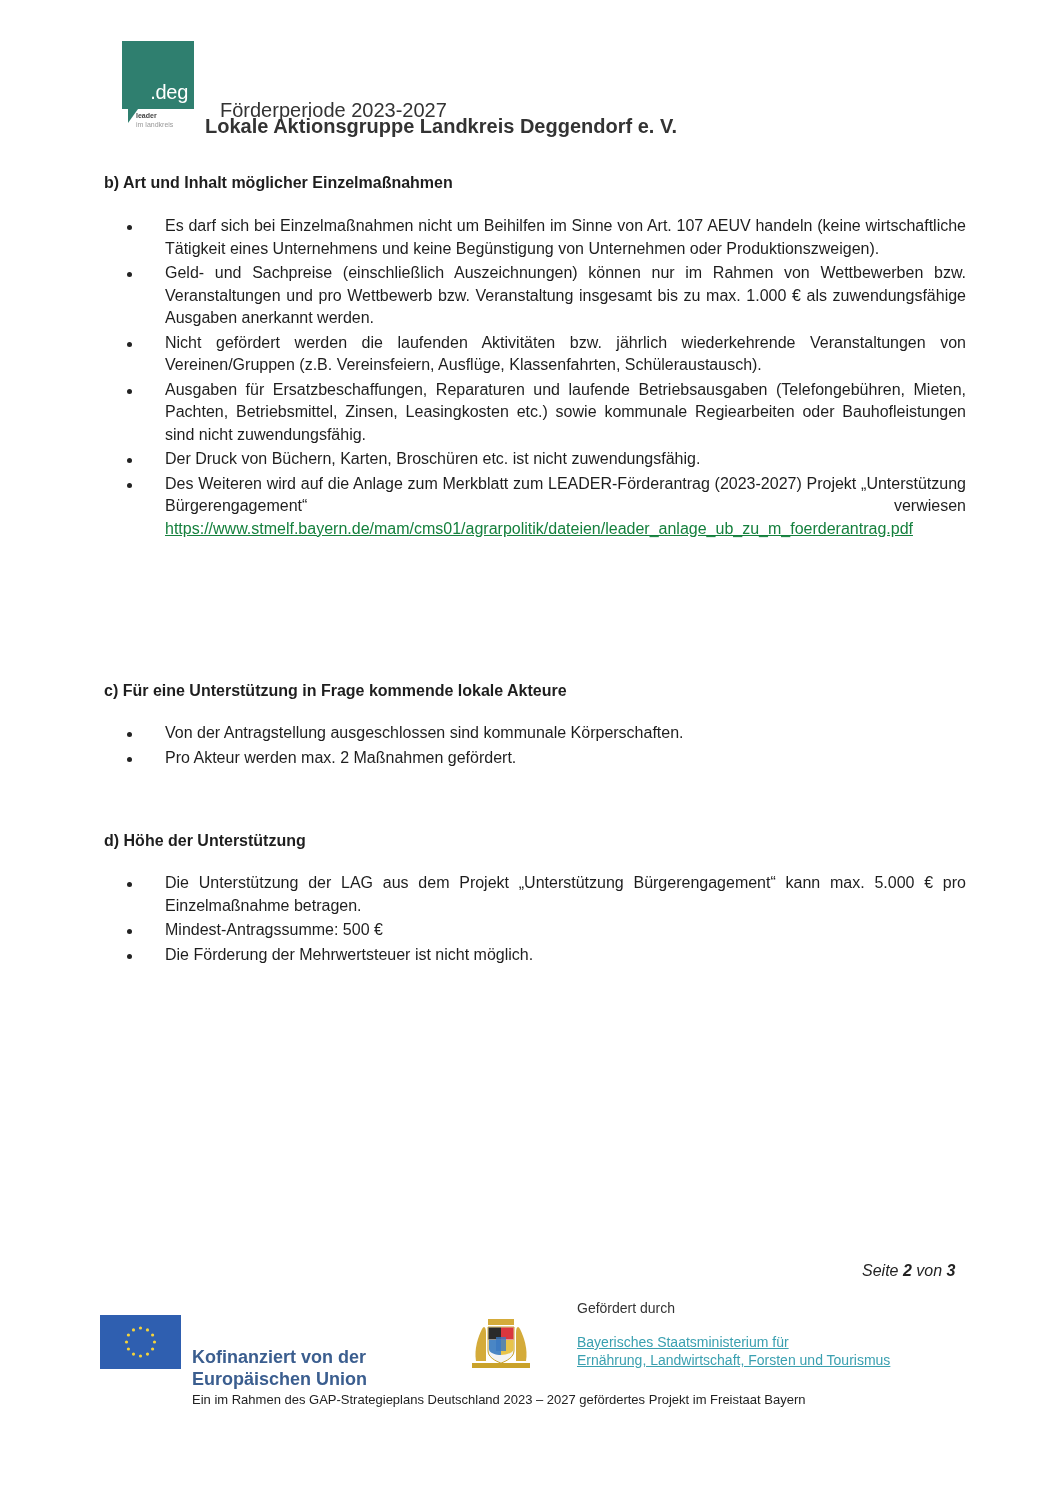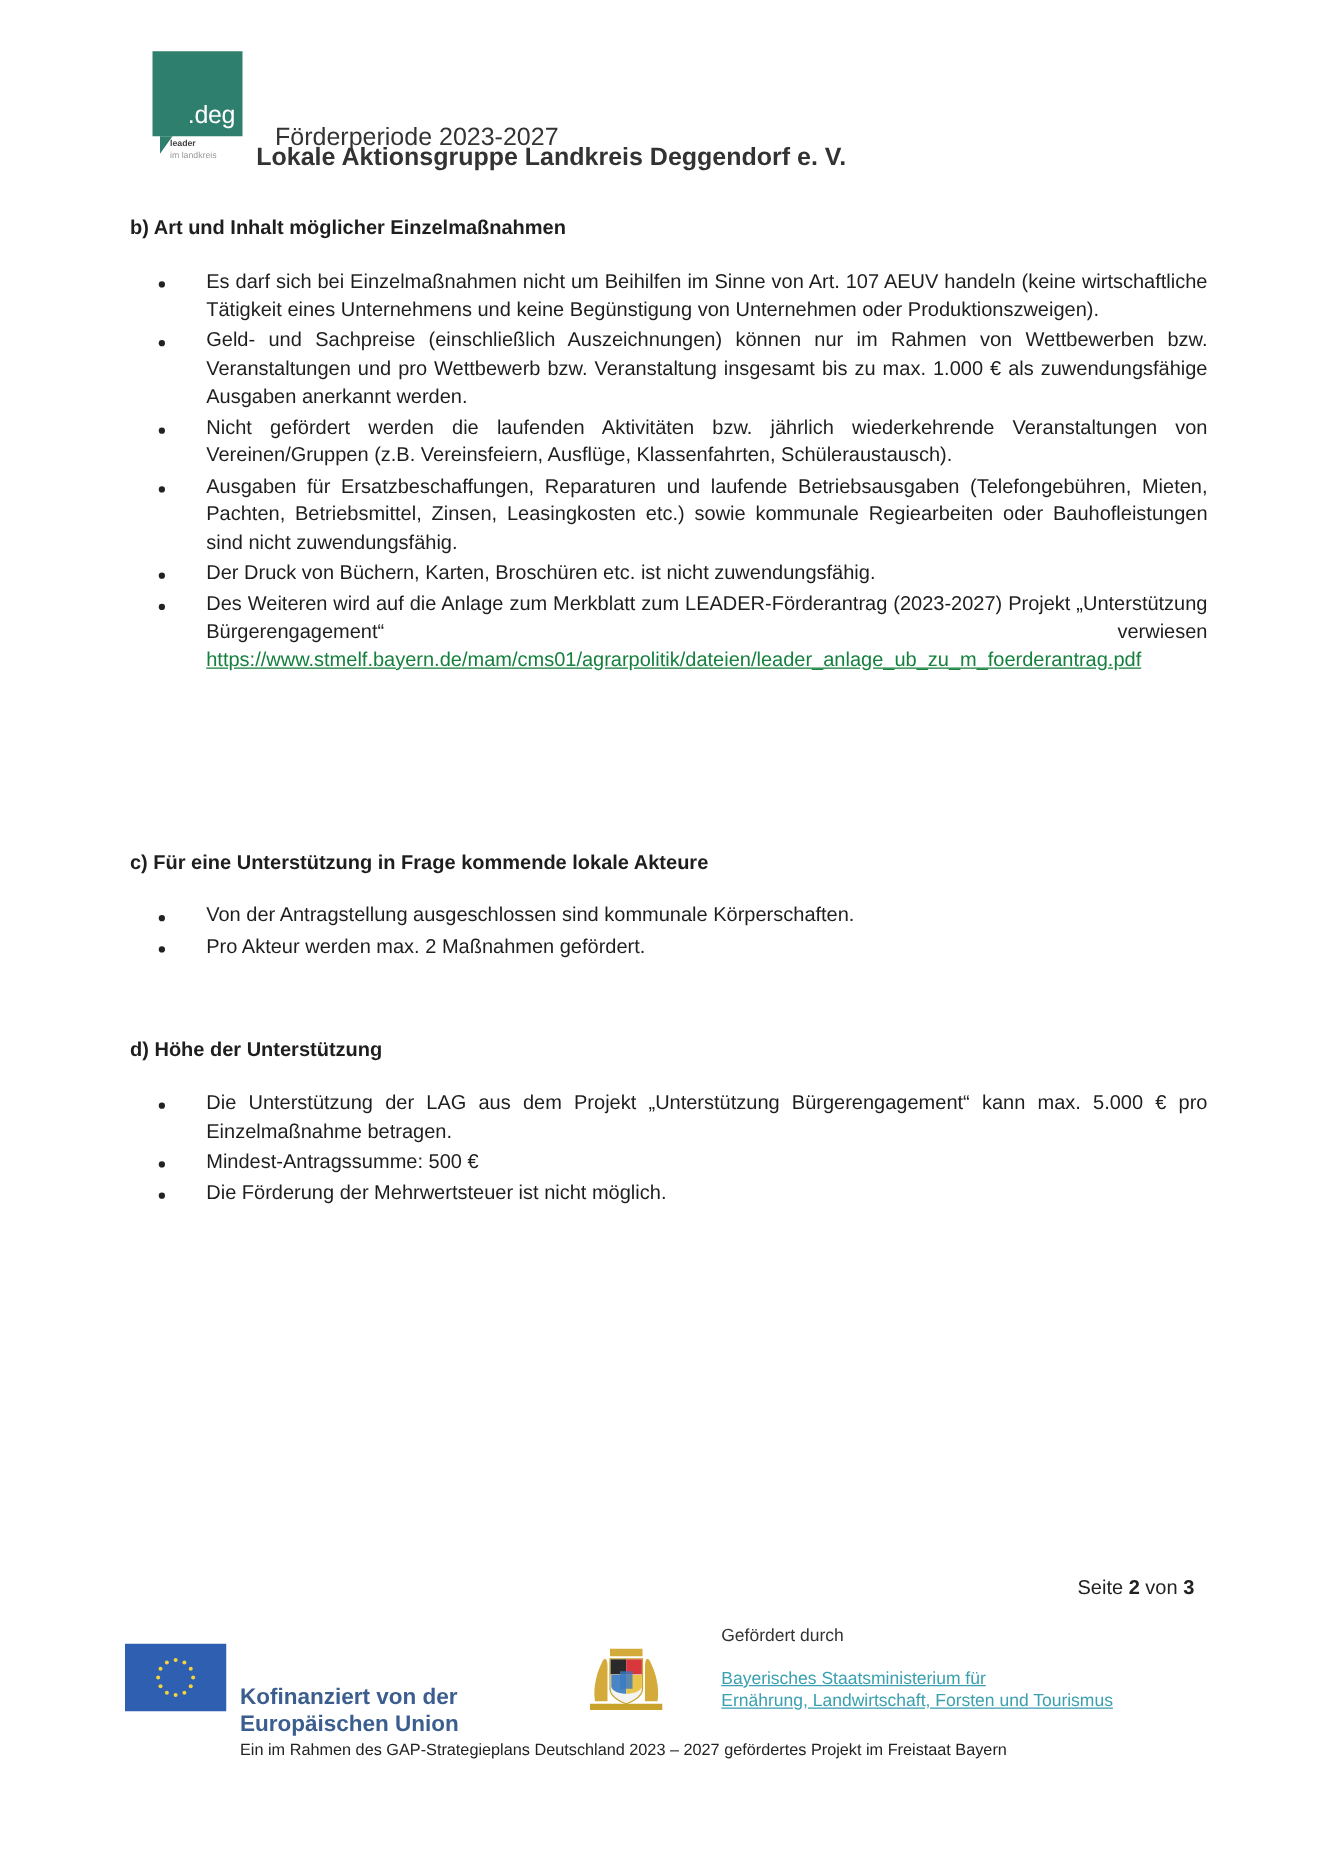--- a/index.html
+++ b/index.html
@@ -15,21 +15,21 @@
     .logo-sub2 { position: absolute; left: 14px; top: 80px; font-size: 7px; color: #999; }
     .header-title { position: absolute; left: 95px; top: 35px; font-size: 20px; font-weight: bold; color: #333; white-space: nowrap; margin-top: 39px; }
     .header-sub { position: absolute; left: 95px; top: 58px; font-size: 20px; color: #333; white-space: nowrap; margin-left: 15px; }
 
     .section-heading { position: absolute; left: 104px; font-size: 16px; font-weight: bold; color: #1e1e1e; white-space: nowrap; }
     ul.bullets { position: absolute; left: 104px; width: 862px; list-style: none; }
     ul.bullets li { position: relative; padding-left: 61px; font-size: 16px; line-height: 22.5px; text-align: justify; margin-bottom: 2px; }
     ul.bullets li::before { content: ""; position: absolute; left: 23px; top: 10px; width: 5px; height: 5px; border-radius: 50%; background: #222; }
     .link { color: #15803d; text-decoration: underline; margin-top: 35px; }
 
-    .page-num { position: absolute; left: 862px; top: 1262px; font-size: 16px; color: #222; white-space: nowrap; }
+    .page-num { position: absolute; left: 862px; top: 1262px; font-size: 16px; color: #222; white-space: nowrap; font-style: italic; }
     .page-num b { font-weight: bold; }
 
     .eu-flag { position: absolute; left: 100px; top: 1315px; width: 81px; height: 54px; background: #2f5fb0; }
     .eu-stars { position: absolute; left: 0; top: 0; width: 81px; height: 54px; }
     .eu-text { position: absolute; left: 192px; top: 1318px; font-size: 18px; font-weight: bold; color: #3b5e8f; line-height: 22px; margin-top: 28px; }
 
     .coat { position: absolute; left: 472px; top: 1315px; width: 58px; height: 54px; }
     .funded-by { position: absolute; left: 577px; top: 1300px; font-size: 14px; color: #333; white-space: nowrap; }
     .ministry { position: absolute; left: 577px; top: 1333px; font-size: 14px; color: #3aa0b0; line-height: 18px; white-space: nowrap; text-decoration: underline; }
 

